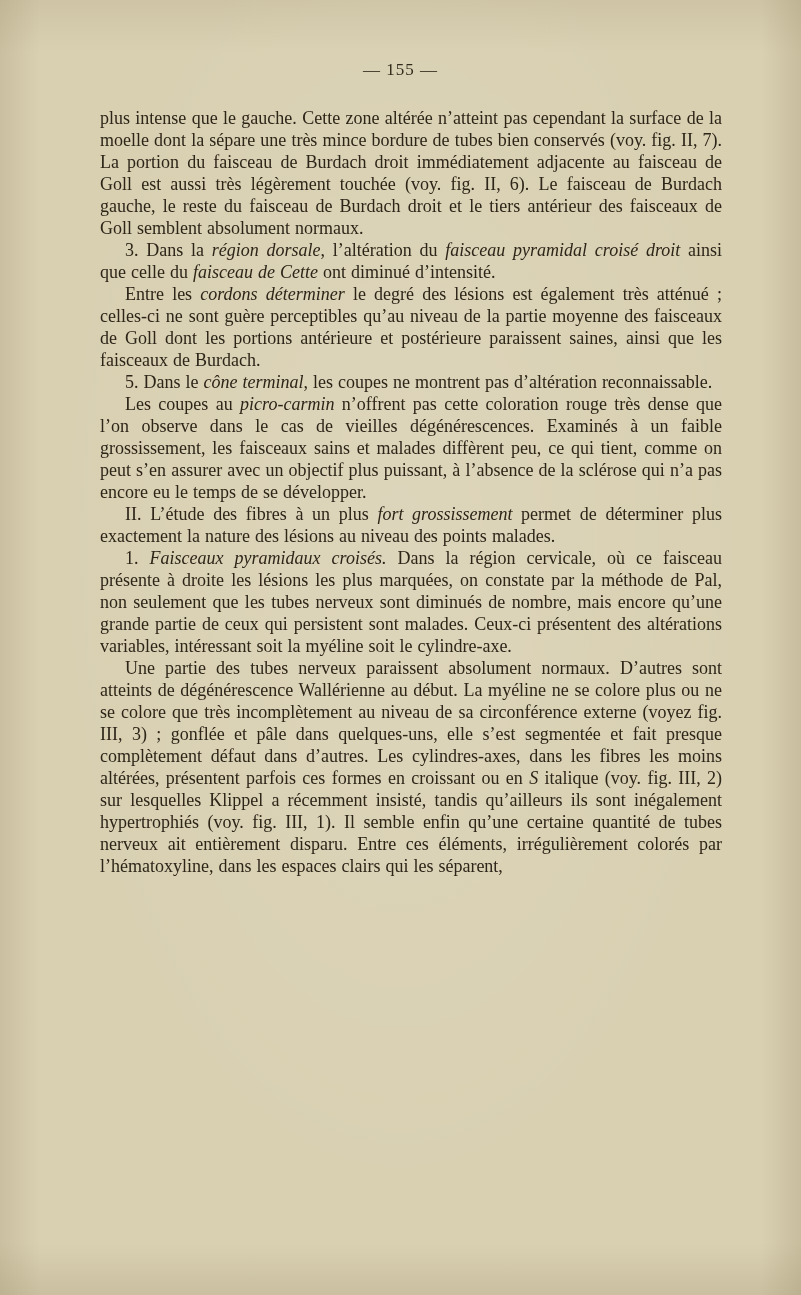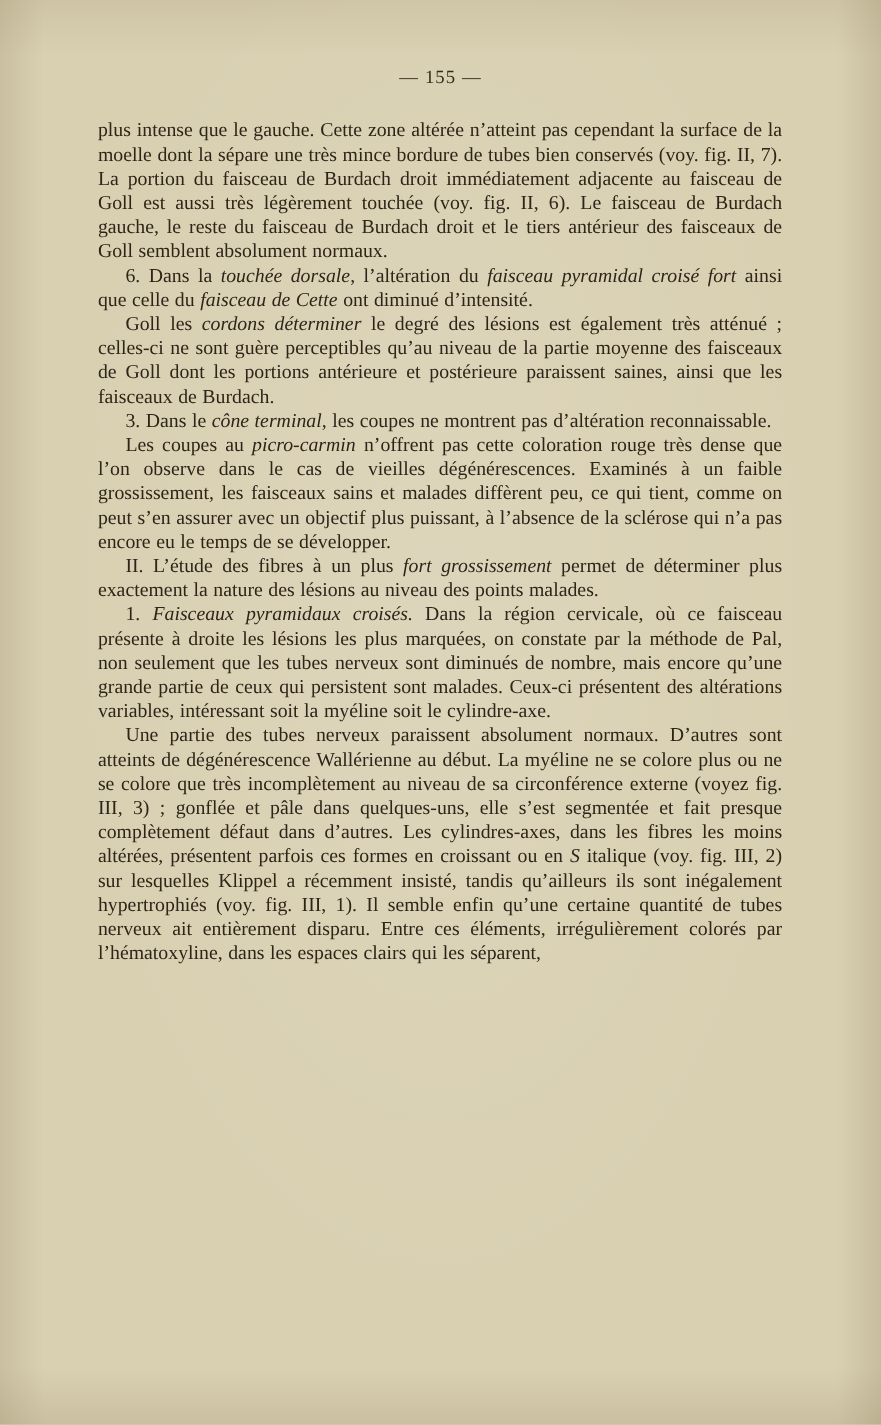--- a/index.html
+++ b/index.html
@@ -31,21 +31,21 @@
     left: 0;
     right: 0;
     text-align: center;
     font-size: 17px;
     letter-spacing: 1px;
     color: #332a1c;
   }
   .text-block {
     position: absolute;
     top: 107px;
-    left: 89px;
+    left: 100px;
     width: 622px;
     font-size: 18px;
     line-height: 22px;
     text-align: justify;
     text-justify: inter-word;
     hyphens: auto;
     -webkit-hyphens: auto;
     word-spacing: 0.5px;
     color: #2e2519;
   }
@@ -60,21 +60,21 @@
     font-style: italic;
   }
 </style>
 </head>
 <body>
 
 <div class="page">
   <div class="folio">— 155 —</div>
   <div class="text-block">
       <p><span>plus intense que le gauche. Cette zone altérée n’atteint pas cependant la surface de la moelle dont la sépare une très mince bordure de tubes bien conservés (voy. fig. II, 7). La portion du faisceau de Burdach droit immédiatement adjacente au faisceau de Goll est aussi très légèrement touchée (voy. fig. II, 6). Le faisceau de Burdach gauche, le reste du faisceau de Burdach droit et le tiers antérieur des faisceaux de Goll semblent absolument normaux.</span></p>
-      <p class="indent"><span>6. Dans la </span><em>touchée dorsale</em><span>, l’altération du </span><em>faisceau pyramidal croisé fort</em><span> ainsi que celle du </span><em>faisceau de Cette</em><span> ont diminué d’intensité.</span></p>
-      <p class="indent"><span>Goll les </span><em>cordons déterminer</em><span> le degré des lésions est également très atténué ; celles-ci ne sont guère perceptibles qu’au niveau de la partie moyenne des faisceaux de Goll dont les portions antérieure et postérieure paraissent saines, ainsi que les faisceaux de Burdach.</span></p>
-      <p class="indent"><span>3. Dans le </span><em>cône terminal</em><span>, les coupes ne montrent pas d’altération reconnaissable.</span></p>
+      <p class="indent"><span>3. Dans la </span><em>région dorsale</em><span>, l’altération du </span><em>faisceau pyramidal croisé droit</em><span> ainsi que celle du </span><em>faisceau de Cette</em><span> ont diminué d’intensité.</span></p>
+      <p class="indent"><span>Entre les </span><em>cordons déterminer</em><span> le degré des lésions est également très atténué ; celles-ci ne sont guère perceptibles qu’au niveau de la partie moyenne des faisceaux de Goll dont les portions antérieure et postérieure paraissent saines, ainsi que les faisceaux de Burdach.</span></p>
+      <p class="indent"><span>5. Dans le </span><em>cône terminal</em><span>, les coupes ne montrent pas d’altération reconnaissable.</span></p>
       <p class="indent"><span>Les coupes au </span><em>picro-carmin</em><span> n’offrent pas cette coloration rouge très dense que l’on observe dans le cas de vieilles dégénérescences. Examinés à un faible grossissement, les faisceaux sains et malades diffèrent peu, ce qui tient, comme on peut s’en assurer avec un objectif plus puissant, à l’absence de la sclérose qui n’a pas encore eu le temps de se développer.</span></p>
       <p class="indent"><span>II. L’étude des fibres à un plus </span><em>fort grossissement</em><span> permet de déterminer plus exactement la nature des lésions au niveau des points malades.</span></p>
       <p class="indent"><span>1. </span><em>Faisceaux pyramidaux croisés.</em><span> Dans la région cervicale, où ce faisceau présente à droite les lésions les plus marquées, on constate par la méthode de Pal, non seulement que les tubes nerveux sont diminués de nombre, mais encore qu’une grande partie de ceux qui persistent sont malades. Ceux-ci présentent des altérations variables, intéressant soit la myéline soit le cylindre-axe.</span></p>
       <p class="indent"><span>Une partie des tubes nerveux paraissent absolument normaux. D’autres sont atteints de dégénérescence Wallérienne au début. La myéline ne se colore plus ou ne se colore que très incomplètement au niveau de sa circonférence externe (voyez fig. III, 3) ; gonflée et pâle dans quelques-uns, elle s’est segmentée et fait presque complètement défaut dans d’autres. Les cylindres-axes, dans les fibres les moins altérées, présentent parfois ces formes en croissant ou en </span><em>S</em><span> italique (voy. fig. III, 2) sur lesquelles Klippel a récemment insisté, tandis qu’ailleurs ils sont inégalement hypertrophiés (voy. fig. III, 1). Il semble enfin qu’une certaine quantité de tubes nerveux ait entièrement disparu. Entre ces éléments, irrégulièrement colorés par l’hématoxyline, dans les espaces clairs qui les séparent,</span></p>
     </div>
 </div>
 
 </body></html>

